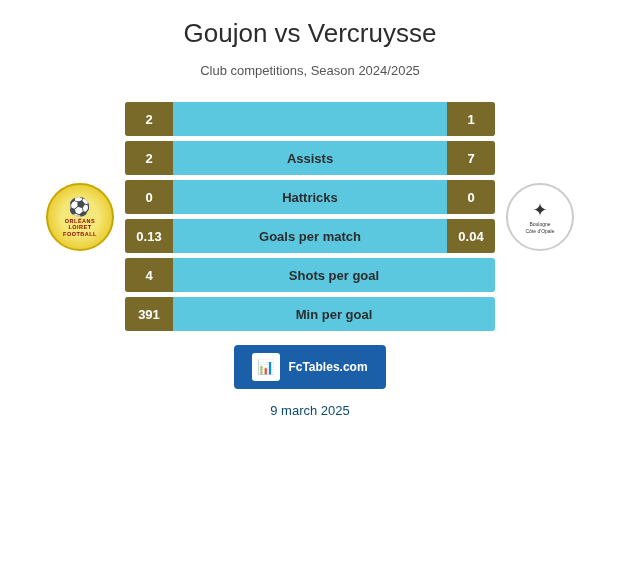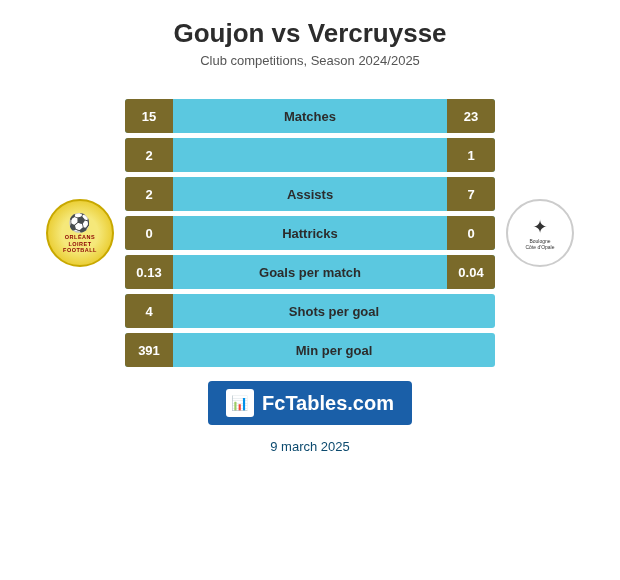--- a/index.html
+++ b/index.html
@@ -13,30 +13,30 @@
     .container {
       width: 620px;
       height: 580px;
       display: flex;
       flex-direction: column;
       align-items: center;
       padding: 18px 10px 10px 10px;
     }
     .title {
       font-size: 26px;
-      font-weight: bold;
+      font-weight: normal;
       color: #2c2c2c;
       text-align: right;
-      margin-bottom: 4px;
+      margin-bottom: 14px;
     }
     .subtitle {
       font-size: 13px;
       color: #555;
       text-align: center;
-      margin-bottom: 31px;
+      margin-bottom: 24px;
     }
     .main-row {
       display: flex;
       align-items: center;
       width: 100%;
       justify-content: center;
       gap: 0px;
     }
     .logo-left, .logo-right {
       width: 90px;
@@ -156,21 +156,21 @@
       border-radius: 3px;
       display: flex;
       align-items: center;
       justify-content: center;
       font-size: 14px;
       font-weight: bold;
       color: #1a5fa8;
     }
     .fctables-label {
       color: #fff;
-      font-size: 20px;
+      font-size: 12px;
       font-weight: bold;
     }
     .date-label {
       margin-top: 14px;
       font-size: 13px;
       color: #0c4a6e;
       text-align: center;
     }
   </style>
 </head>
@@ -182,25 +182,20 @@
 
   <div class="main-row">
     <div class="logo-left">
       <div class="logo-orleans">
         <div class="logo-orleans-icon">⚽</div>
         <div class="logo-orleans-text">ORLÉANS<br>LOIRET<br>FOOTBALL</div>
       </div>
     </div>
 
     <div class="stats-table" id="stats-container">
-    <div class="stat-row">
-          <div class="stat-left-val">15</div>
-          <div class="stat-label">Matches</div>
-          <div class="stat-right-val">23</div>
-        </div>
         <div class="stat-row">
           <div class="stat-left-val">2</div>
           <div class="stat-right-val">1</div>
         </div>
         <div class="stat-row">
           <div class="stat-left-val">2</div>
           <div class="stat-label">Assists</div>
           <div class="stat-right-val">7</div>
         </div>
         <div class="stat-row">

